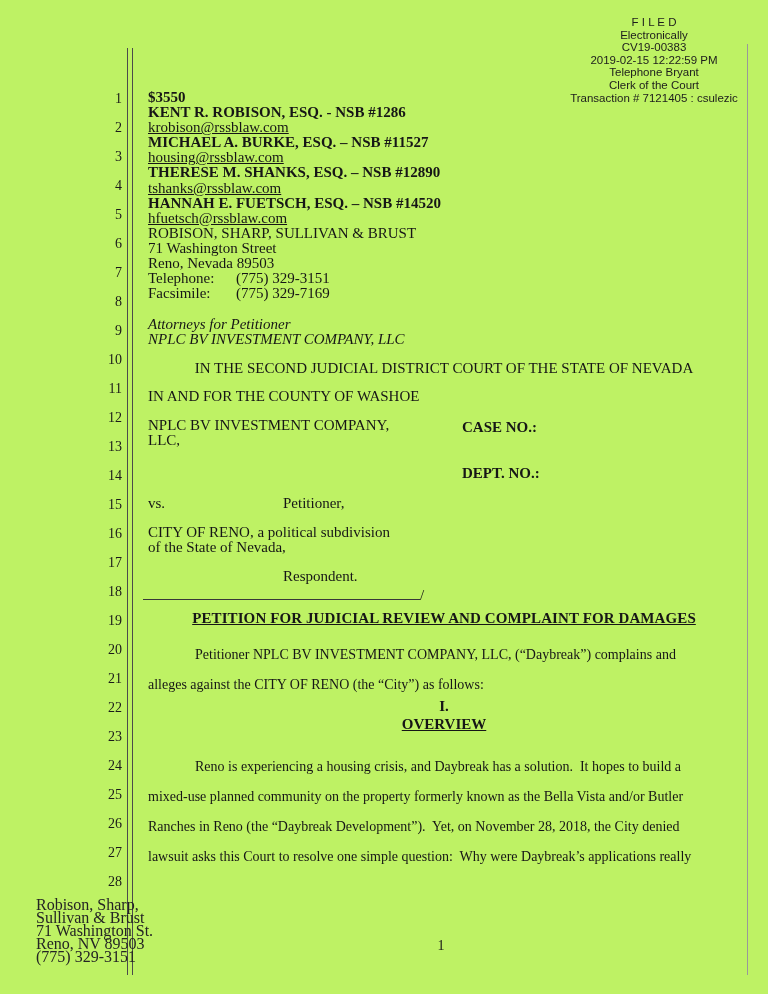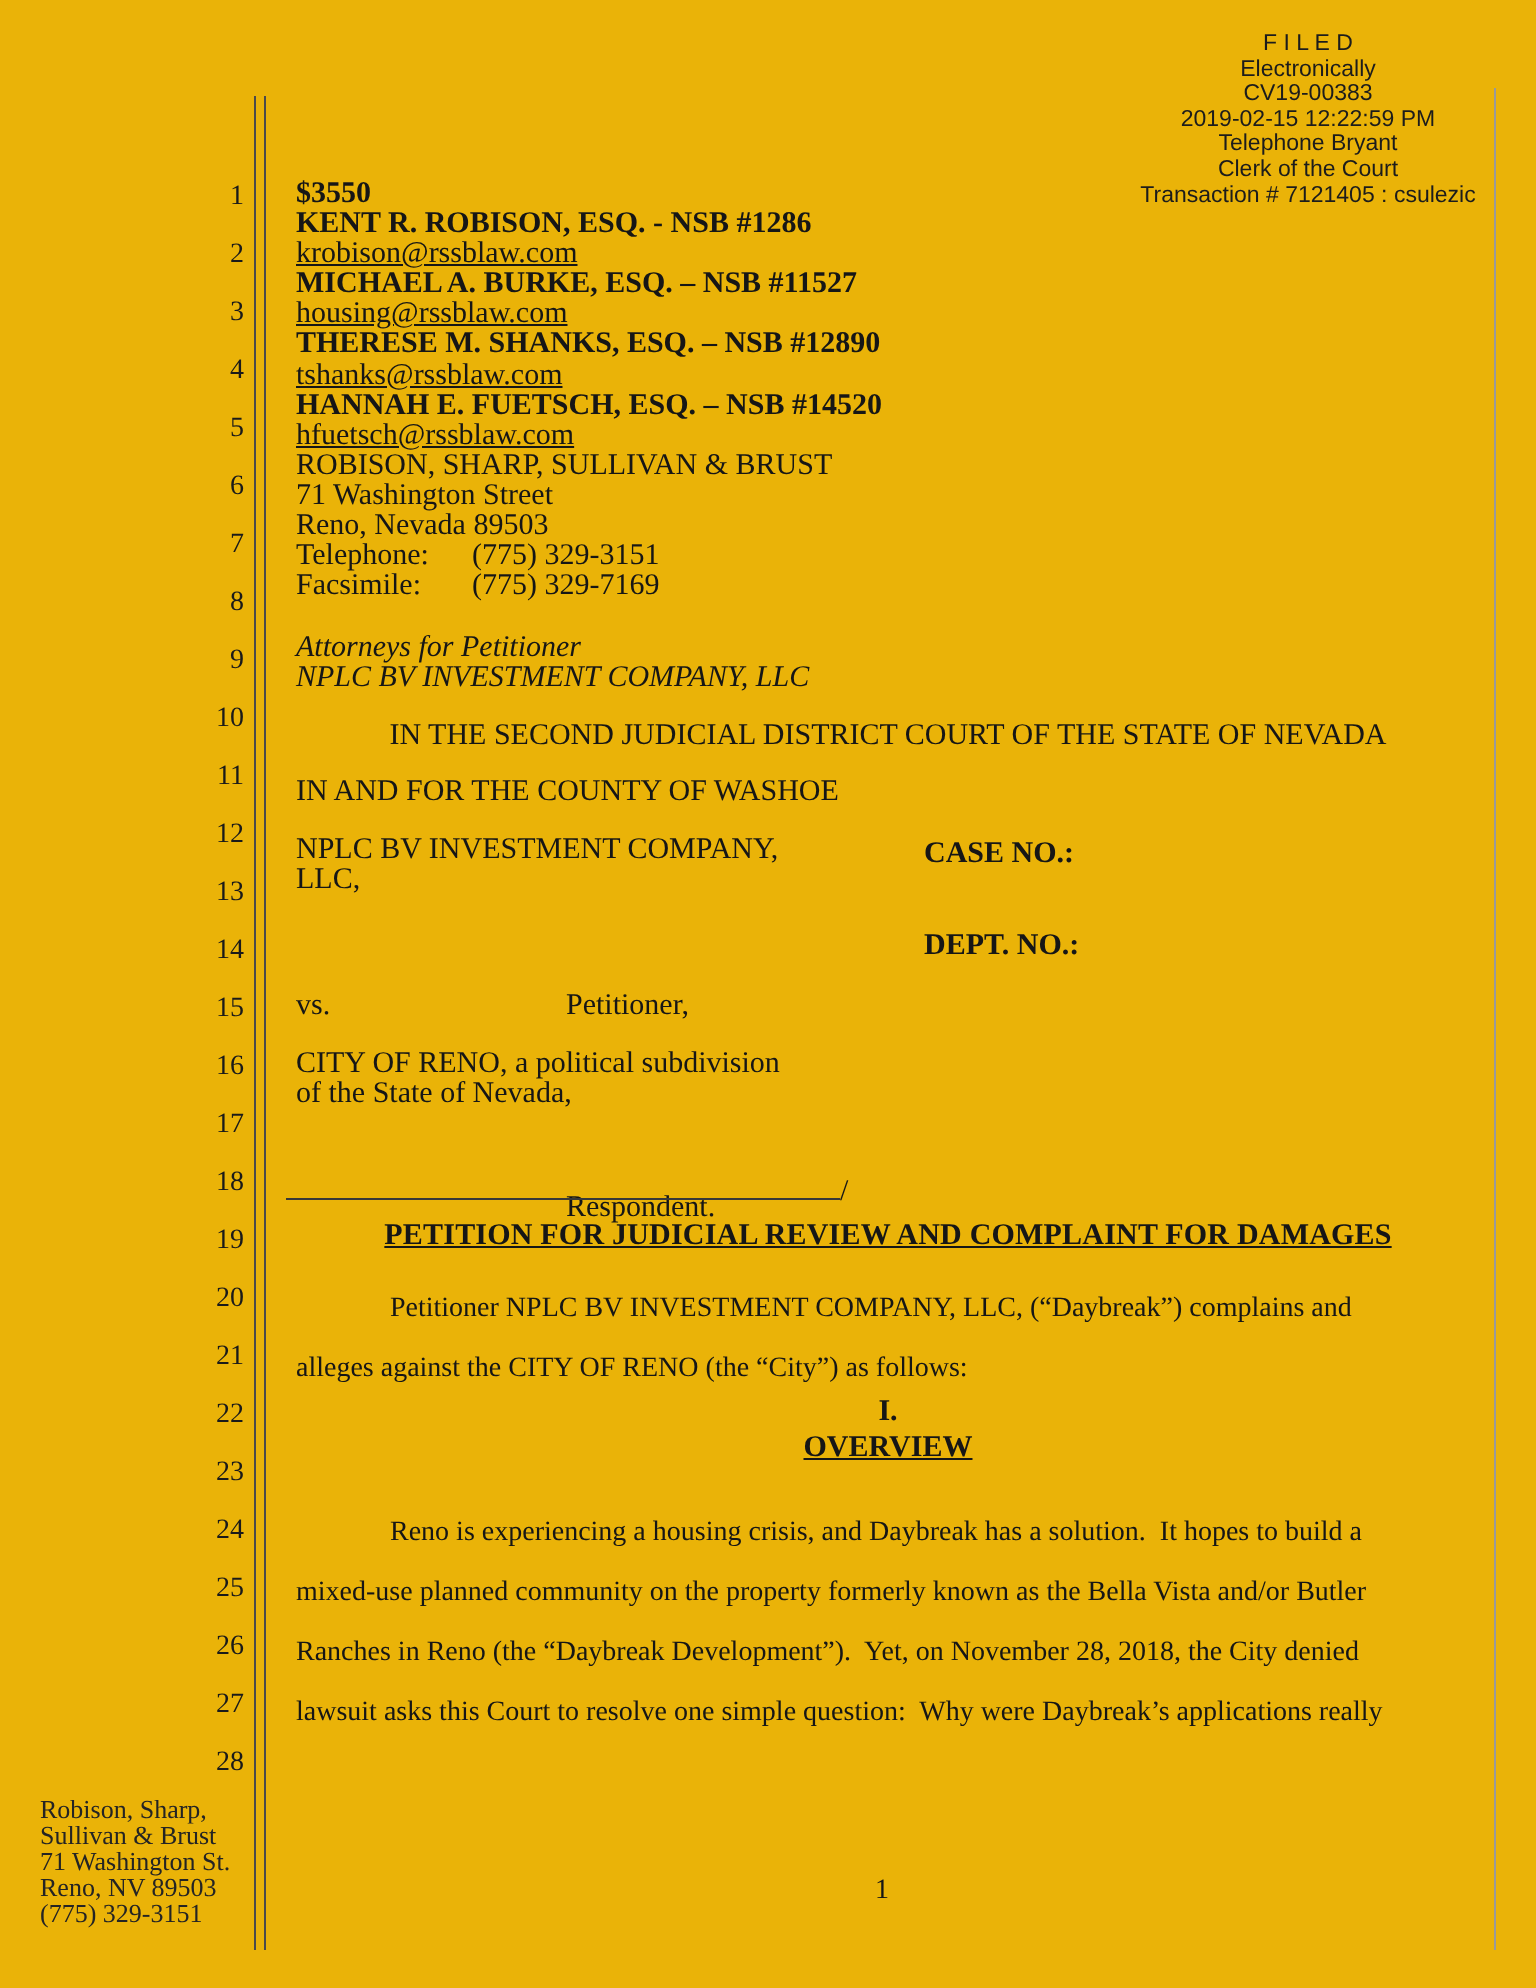--- a/index.html
+++ b/index.html
@@ -1,17 +1,17 @@
 <!DOCTYPE html>
 <html><head>
 <meta charset="utf-8">
 <style>
   html,body { margin:0; padding:0; background:#ffffff; }
   .page {
-    position:relative; width:768px; height:994px; background:#eab308;
+    position:relative; width:768px; height:994px; background:#bef264;
     font-family:"Liberation Serif","DejaVu Serif",serif; color:#161616;
     overflow:hidden;
   }
 
   
   .stamp {
     position:absolute; top:16px; left:550px; width:208px; text-align:center;
     font-family:"Liberation Sans","DejaVu Sans",sans-serif;
     font-size:11.5px; line-height:12.6px; color:#1c1c1c;
   }
@@ -40,39 +40,39 @@
 
   .court1 { position:absolute; top:360px; left:0; width:100%; text-align:center; }
   .court2 { position:absolute; top:388px; left:0; width:100%; }
 
   .cap-pet-name  { position:absolute; top:418px; left:0; line-height:15.2px; }
   .cap-case-no   { position:absolute; top:419px; left:314px; font-weight:bold; }
   .cap-pet-label { position:absolute; top:466px; left:135px;margin-top:29px; }
   .cap-dept-no   { position:absolute; top:465px; left:314px; font-weight:bold; }
   .cap-vs        { position:absolute; top:495px; left:0; }
   .cap-resp-name { position:absolute; top:525px; left:0; line-height:15.2px; }
-  .cap-resp-label{ position:absolute; top:568px; left:135px;margin-top:28px; }
+  .cap-resp-label{ position:absolute; top:568px; left:135px; }
   .cap-sep       { position:absolute; top:586px; left:-5px; white-space:nowrap; }
   .cap-sep-rule  { display:inline-block; width:277px; height:13px; border-bottom:1.5px solid #383838; }
   .cap-sep-slash { display:inline-block; font-size:15px; }
 
   .doc-title {
     position:absolute; top:610px; left:0; width:100%; text-align:center;
     font-weight:bold; text-decoration:underline; letter-spacing:0.1px;
   }
 
   .para { line-height:30px; font-size:14px; }
   .para1 { position:absolute; top:640px; left:0; width:592px; }
   .indent { padding-left:47px; }
   .section-num  { position:absolute; top:698px; left:0; width:100%; text-align:center; font-weight:bold; }
   .section-head { position:absolute; top:716px; left:0; width:100%; text-align:center; font-weight:bold; text-decoration:underline; }
   .para2 { position:absolute; top:752px; left:0; width:592px; }
 
   
-  .footer-firm { position:absolute; left:20px; top:898px; font-size:13px; line-height:13px; color:#242424; }
+  .footer-firm { position:absolute; left:36px; top:898px; font-size:16px; line-height:13px; color:#242424; }
   .page-num { position:absolute; top:938px; left:148px; width:586px; text-align:center; font-size:14px; }
 </style>
 </head>
 <body>
 
 <div class="page">
 
   <div class="stamp">
     <div>F I L E D</div>
     <div>Electronically</div>

